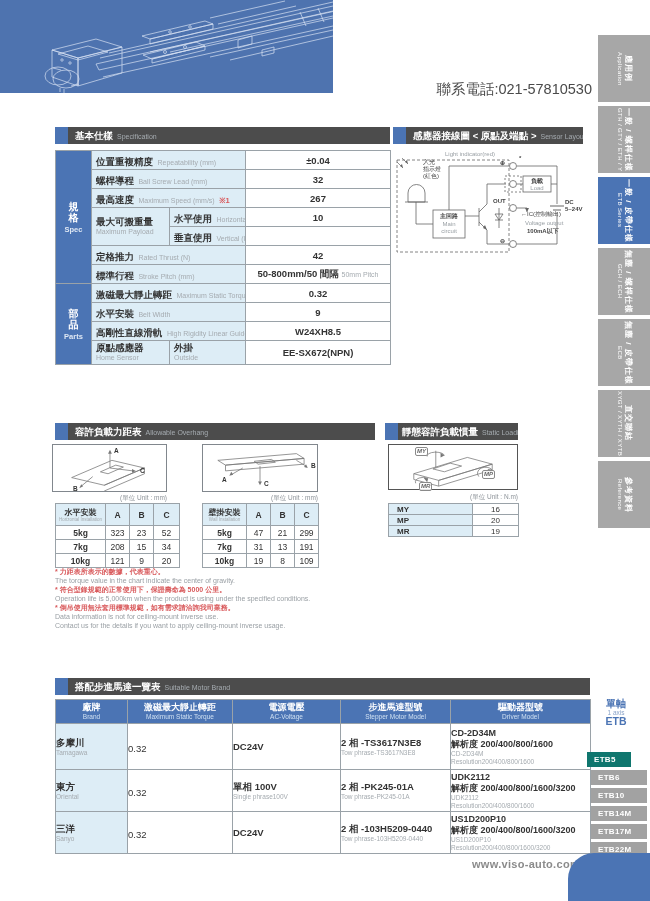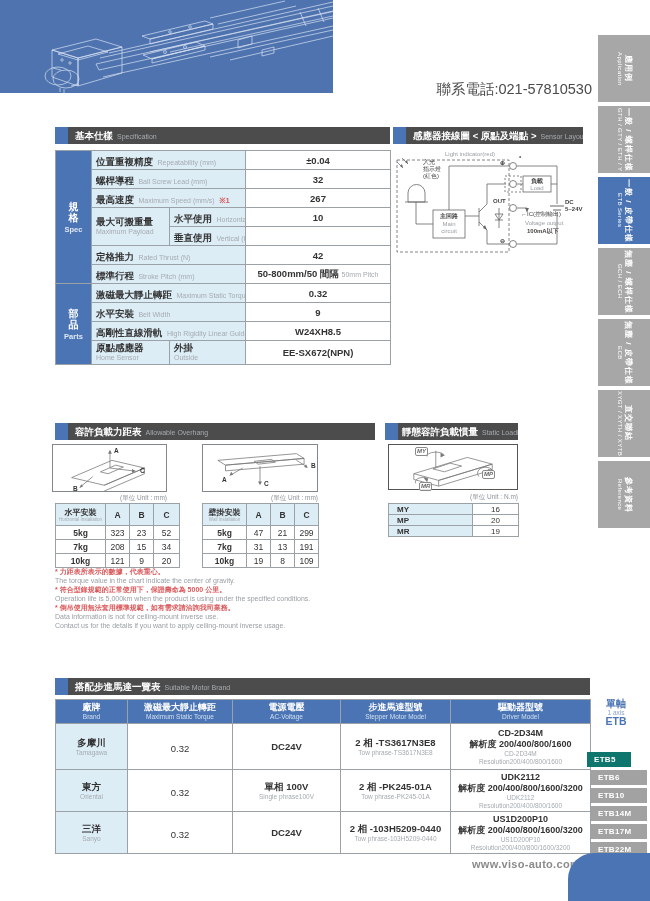--- a/index.html
+++ b/index.html
@@ -78,21 +78,21 @@
   .badge { position:absolute; display:inline-block; border:1px solid #8a8a8a; border-radius:2px; background:rgba(255,255,255,.85); color:#666; font-size:6px; font-weight:700; font-style:italic; padding:0 1px; line-height:7px; }
   .mo-table td { height:11px; font-size:8px; }
   .mo-label { background:#ddedf6; font-weight:700; color:#333; padding-left:8px; }
   .mo-val { text-align:center; color:#333; background:#fff; }
 
   
   .mt { left:55px; top:699px; width:535px; border:1px solid #6f767c; }
   .mt th { background:#4b74b4; height:24px; }
   .mt .h-zh { display:block; color:#fff; font-size:9px; font-weight:700; line-height:11px; }
   .mt .h-en { display:block; color:#cfe0f2; font-size:6.5px; line-height:8px; font-weight:400; }
-  .mt td { text-align:center; background:#fff; }
+  .mt td { text-align:left; background:#fff; }
   .mt .brand { background:#ddedf6; }
   .mt .c-zh { display:block; font-size:9.5px; font-weight:700; color:#333; line-height:12px; }
   .mt .c-en { display:block; font-size:6.5px; color:#a5abb0; line-height:8px; }
   .mt .plain { font-size:9.5px; color:#333; }
   .mt .d-line { display:block; font-size:9px; font-weight:600; color:#333; line-height:11px; }
   .mt .d-sub { display:block; font-size:6.5px; color:#a5abb0; line-height:8px; }
 
   
   .etb-head { left:585px; top:698px; width:62px; text-align:center; line-height:1.1; }
   .etb-zh { font-size:10px; font-weight:700; color:#4b74b4; display:block; }

